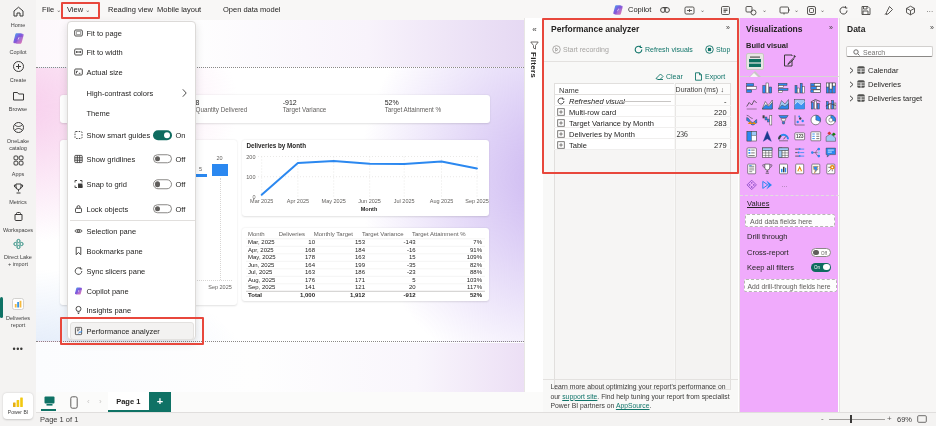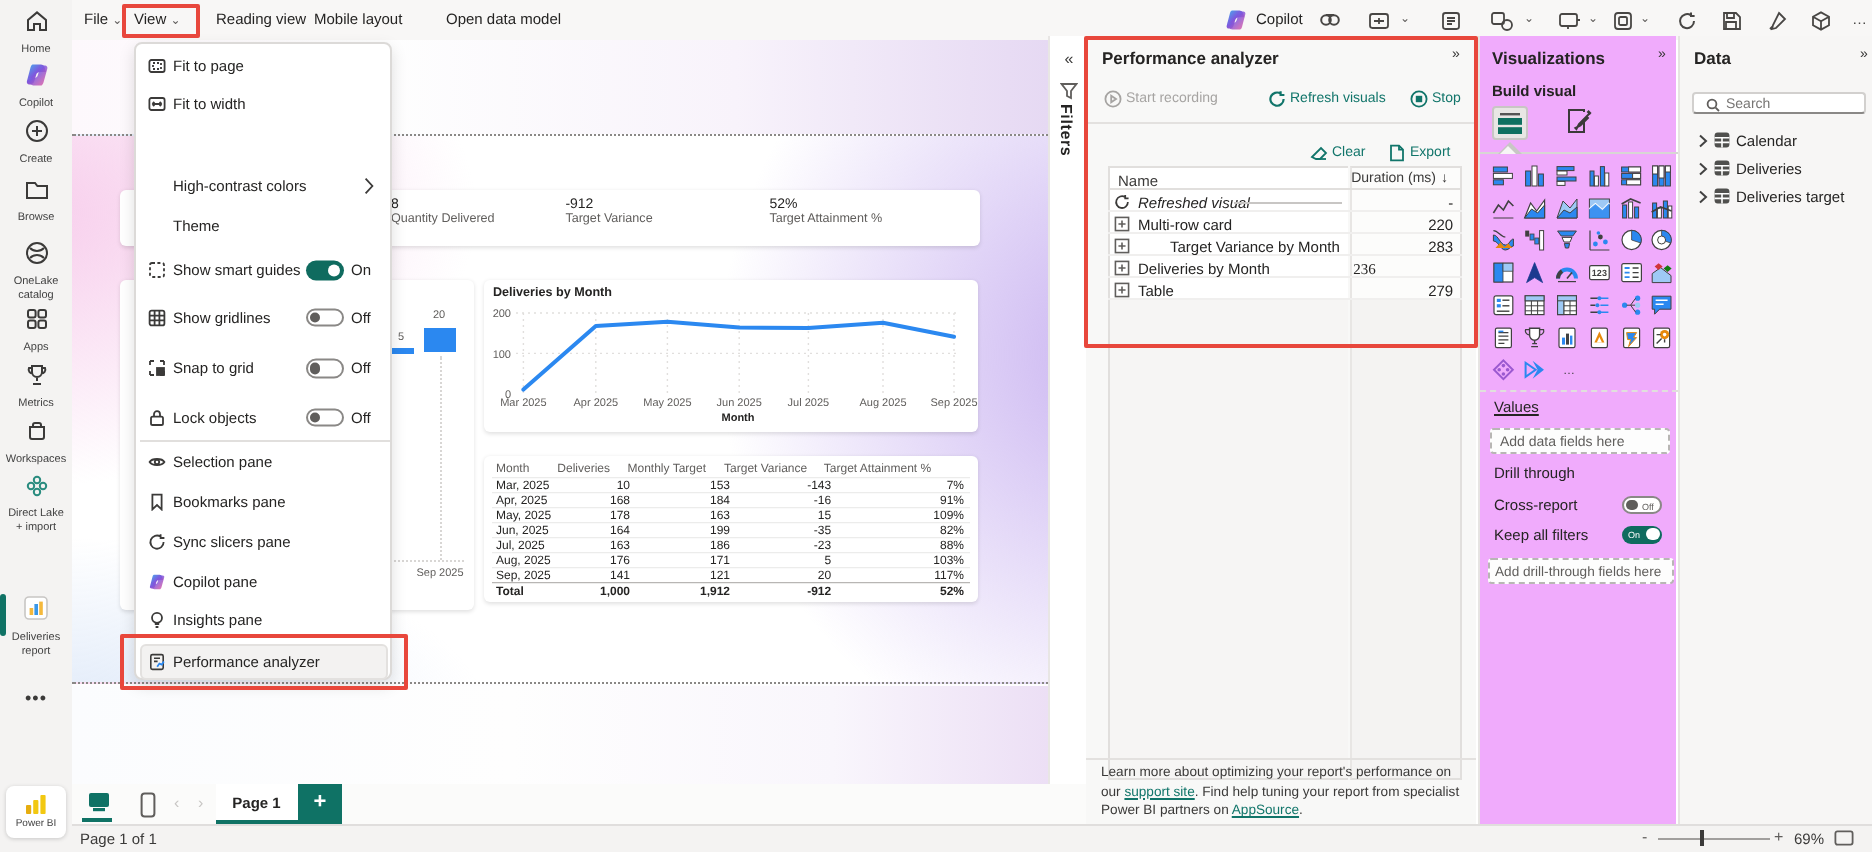--- a/index.html
+++ b/index.html
@@ -421,21 +421,21 @@
         <rect x="0.8" y="0.8" width="7.4" height="7.4"></rect>
         <path d="M2.5 4.5 h4 M4.5 2.5 v4"></path>
       </svg>
     <div class="abs" style="left:26px; top:90px; font-size:7.5px; color:#252423;">Multi-row card</div>
     <div class="abs" style="left:133.6px; top:90px; width:50px; text-align:right; font-size:7.5px; color:#252423;">220</div>
 
     <svg class="abs" style="left:14px; top:100.5px;" width="8" height="8" viewBox="0 0 9 9" fill="none" stroke="#605e5c" stroke-width="0.9">
         <rect x="0.8" y="0.8" width="7.4" height="7.4"></rect>
         <path d="M2.5 4.5 h4 M4.5 2.5 v4"></path>
       </svg>
-    <div class="abs" style="left:26px; top:101px; font-size:7.5px; color:#252423;margin-left:16px;">Target Variance by Month</div>
+    <div class="abs" style="left:26px; top:101px; font-size:7.5px; color:#252423;">Target Variance by Month</div>
     <div class="abs" style="left:133.6px; top:101px; width:50px; text-align:right; font-size:7.5px; color:#252423;">283</div>
 
     <svg class="abs" style="left:14px; top:111.5px;" width="8" height="8" viewBox="0 0 9 9" fill="none" stroke="#605e5c" stroke-width="0.9">
         <rect x="0.8" y="0.8" width="7.4" height="7.4"></rect>
         <path d="M2.5 4.5 h4 M4.5 2.5 v4"></path>
       </svg>
     <div class="abs" style="left:26px; top:112px; font-size:7.5px; color:#252423;">Deliveries by Month</div>
     <div class="abs" style="left:133.6px; top:112px; width:50px; text-align:left; font-size:7.5px; color:#252423;font-family:Liberation Serif, serif;">236</div>
 
     <svg class="abs" style="left:14px; top:122.5px;" width="8" height="8" viewBox="0 0 9 9" fill="none" stroke="#605e5c" stroke-width="0.9">
@@ -570,20 +570,27 @@
           <path d="M2.5 3 h4 v3 h-4 z" stroke-dasharray="1,1"></path>
         </svg>
       <div class="mtext">Fit to page</div>
     </div>
     <div class="menuitem" style="top:21.5px;">
       <svg class="micon" viewBox="0 0 9 9" fill="none" stroke="#3b3a39" stroke-width="0.9">
           <rect x="0.7" y="1.5" width="7.6" height="6" rx="1"></rect>
           <path d="M2.2 4.5 h4.6 M2.2 4.5 l1 -1 M2.2 4.5 l1 1 M6.8 4.5 l-1 -1 M6.8 4.5 l-1 1"></path>
         </svg>
       <div class="mtext">Fit to width</div>
+    </div>
+    <div class="menuitem" style="top:41.5px;">
+      <svg class="micon" viewBox="0 0 9 9" fill="none" stroke="#3b3a39" stroke-width="0.9">
+          <rect x="0.7" y="1.5" width="7.6" height="6" rx="1"></rect>
+          <path d="M2.5 5.8 v-2 h1.4 M4.8 5.8 h1.6"></path>
+        </svg>
+      <div class="mtext">Actual size</div>
     </div>
     <div class="menuitem" style="top:62px;">
       <div class="mtext">High-contrast colors</div>
       <svg style="position:absolute; right:8px; top:50%; transform:translateY(-50%);" width="5" height="9" viewBox="0 0 5 9" fill="none" stroke="#3b3a39" stroke-width="0.9">
           <path d="M0.8 0.8 L4.2 4.5 L0.8 8.2"></path>
         </svg>
     </div>
     <div class="menuitem" style="top:82px;">
       <div class="mtext">Theme</div>
     </div>

